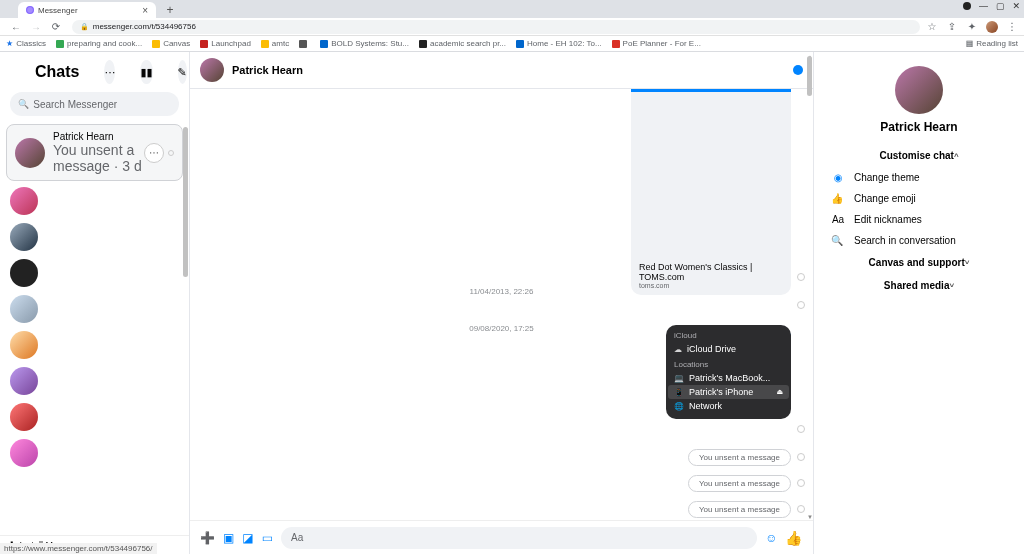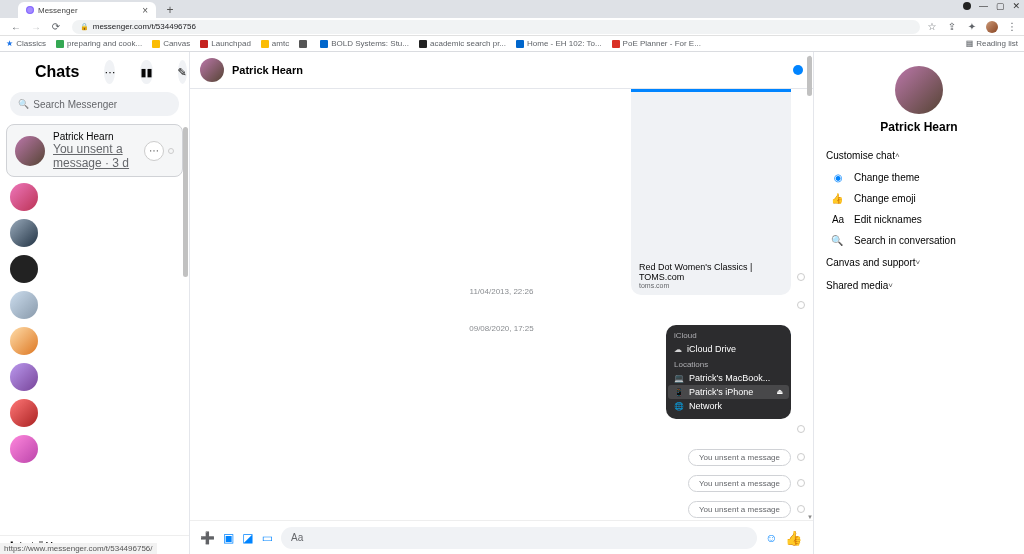--- a/index.html
+++ b/index.html
@@ -43,21 +43,21 @@
 .hicon { width:24px; height:24px; border-radius:50%; background:#f0f2f5; display:flex; align-items:center; justify-content:center; font-size:11px; color:#050505; }
 .search-wrap { padding:0 10px 6px; }
 .search { background:#f0f2f5; border-radius:14px; height:24px; display:flex; align-items:center; padding:0 8px; font-size:10px; color:#65676b; }
 .search::before { content:"🔍"; font-size:9px; margin-right:4px; opacity:.7; }
 
 .convo-row { display:flex; align-items:center; padding:6px 8px; border-radius:8px; margin:2px 6px; position:relative; }
 .convo-row.active { background:#f5f6f7; border:1px solid #d0d2d6; }
 .convo-av { width:30px; height:30px; border-radius:50%; background:linear-gradient(135deg,#b7a,#543); flex-shrink:0; }
 .convo-txt { margin-left:8px; overflow:hidden; flex:1;}
 .convo-name { font-size:10px; font-weight:500; color:#050505; }
-.convo-sub { font-size:12px; color:#65676b;text-decoration:underline; }
+.convo-sub { font-size:14px; color:#65676b; }
 .row-more { width:20px; height:20px; border-radius:50%; background:#fff; border:1px solid #ccc; display:flex; align-items:center; justify-content:center; font-size:10px; color:#555; }
 .row-dot { width:6px; height:6px; border:1px solid #ccc; border-radius:50%; margin-left:4px; }
 
 .mini-av { width:28px; height:28px; border-radius:50%; margin:4px 10px; background:#999; }
 .mini-av.p1 { background:linear-gradient(135deg,#e7b,#b35); }
 .mini-av.p2 { background:linear-gradient(135deg,#9ab,#234); }
 .mini-av.p3 { background:#222; }
 .mini-av.p4 { background:linear-gradient(135deg,#cde,#89a); }
 .mini-av.p5 { background:linear-gradient(135deg,#fda,#d72); }
 .mini-av.p6 { background:linear-gradient(135deg,#b9e,#749); }
@@ -104,21 +104,21 @@
 
 .vscroll { position:absolute; top:2px; right:0; width:7px; height:100%; }
 .vscroll .tr { position:absolute; top:0; bottom:34px; right:0; width:6px; }
 .vscroll .th { width:5px; height:40px; background:#c1c1c1; border-radius:3px; margin-top:2px; }
 .vscroll .ar { position:absolute; right:0; font-size:6px; color:#888; }
 
 
 .right { width:210px; padding:10px 12px; font-size:11px; overflow:hidden; }
 .big-av { width:48px; height:48px; border-radius:50%; background:linear-gradient(135deg,#b7a,#543); margin:4px auto 6px; }
 .right-name { text-align:center; font-weight:600; font-size:12px; margin-bottom:10px; }
-.section { display:flex; align-items:center; justify-content:flex-start; padding:6px 0; font-size:10px; font-weight:400; cursor:pointer; }
+.section { display:flex; align-items:center; justify-content:center; padding:6px 0; font-size:10px; font-weight:700; cursor:pointer; }
 .opt { display:flex; align-items:center; gap:8px; padding:5px 4px; font-size:10px; cursor:pointer; }
 .opt .oi { width:16px; text-align:center; color:#050505; font-size:10px; }
 .opt .oi.blue { color:#0084ff; }
 .chev { font-size:8px; color:#555; }
 
 .statusbar { position:absolute; bottom:0; left:0; font-size:8px; color:#555; background:#f2f2f2; padding:1px 4px; }
 
 
 .winctrl { position:absolute; top:1px; right:4px; display:flex; gap:8px; font-size:9px; color:#333; align-items:center;}
 .winctrl .dark { width:8px; height:8px; background:#222; border-radius:50%; display:inline-block;}

